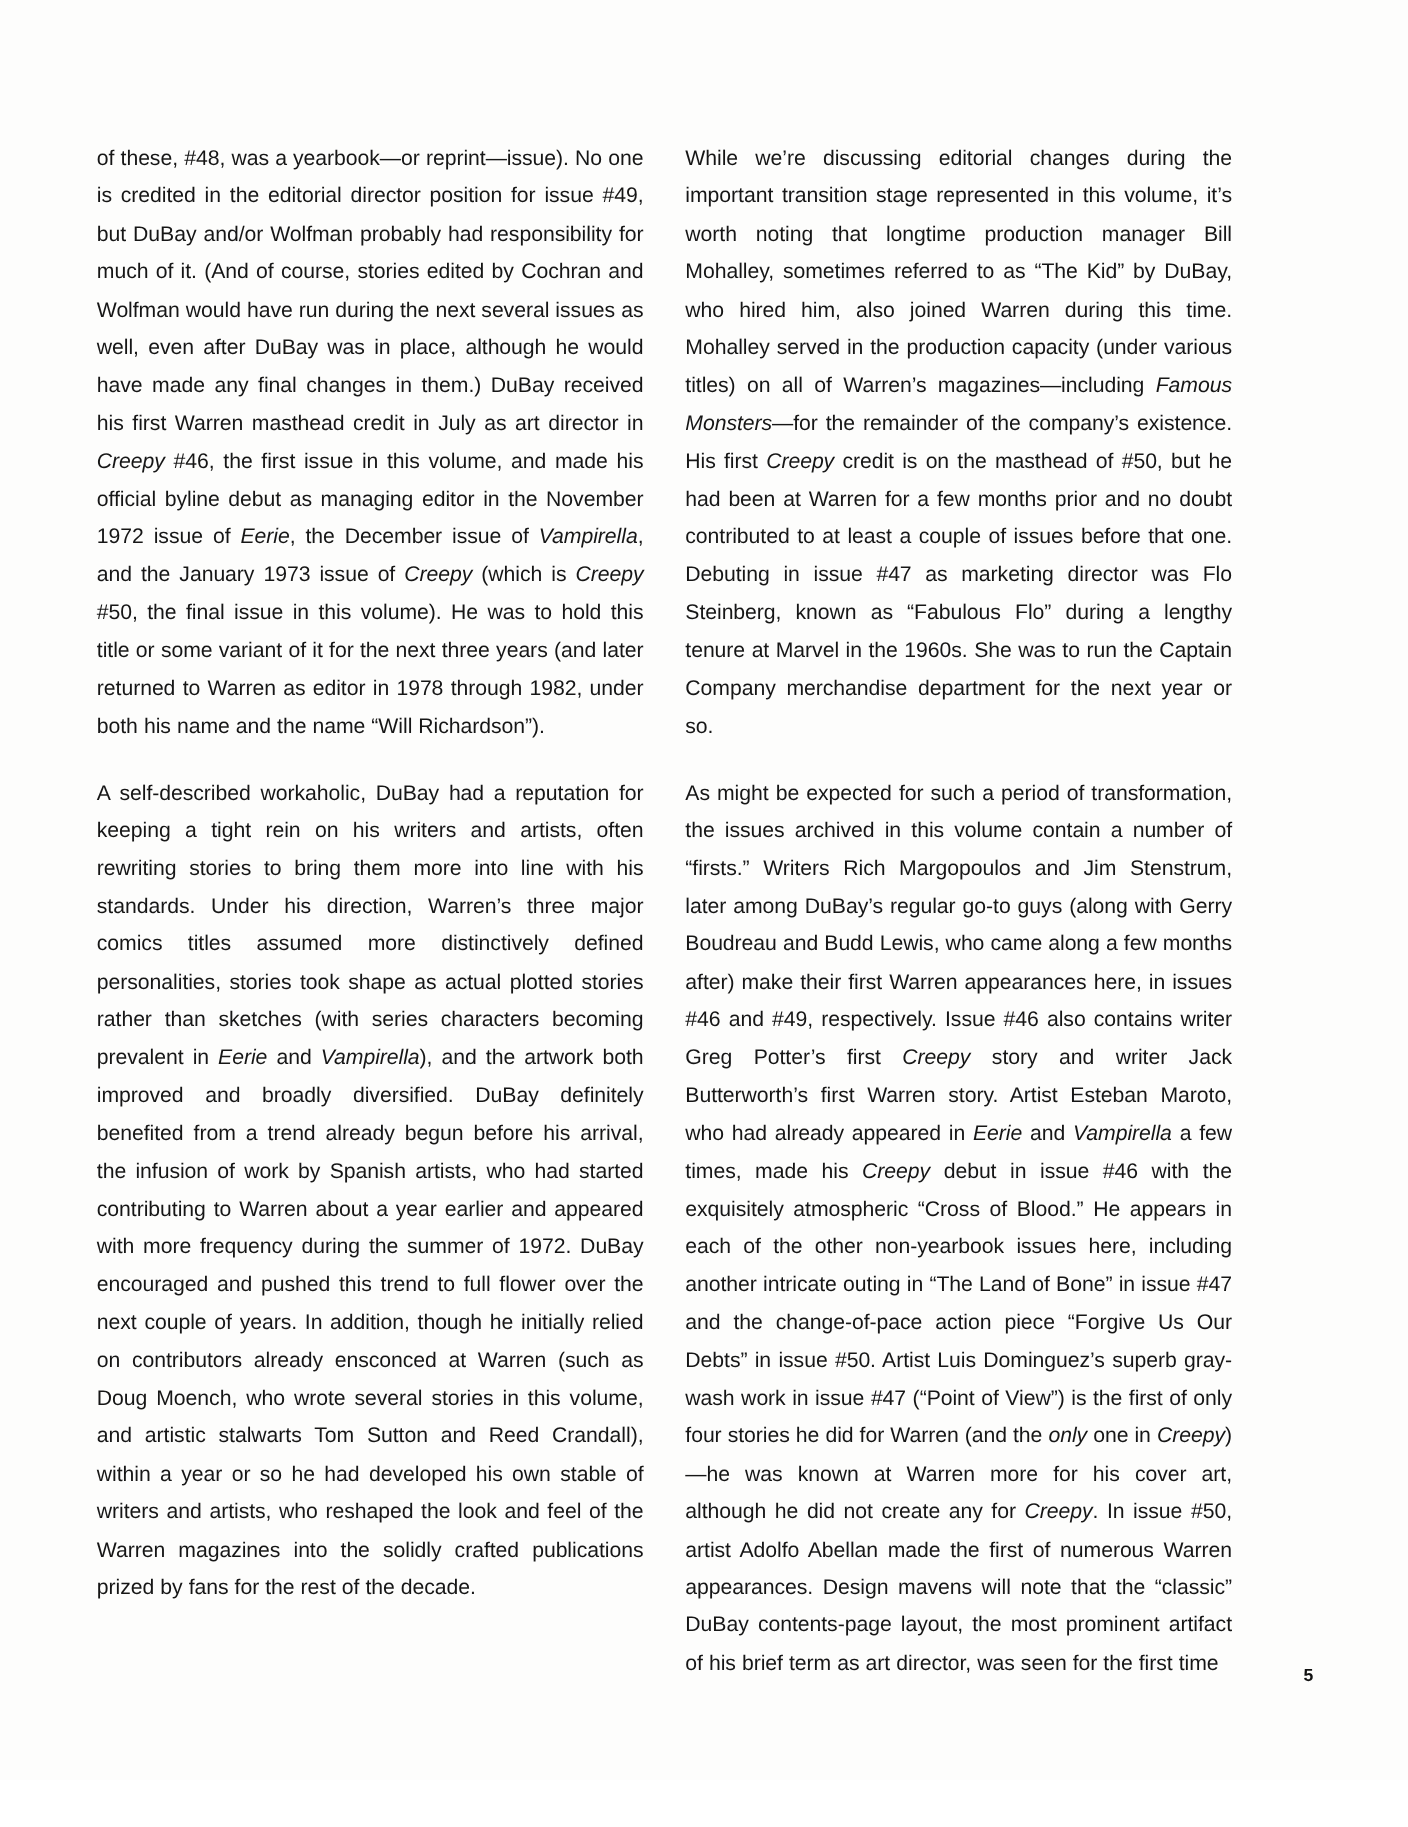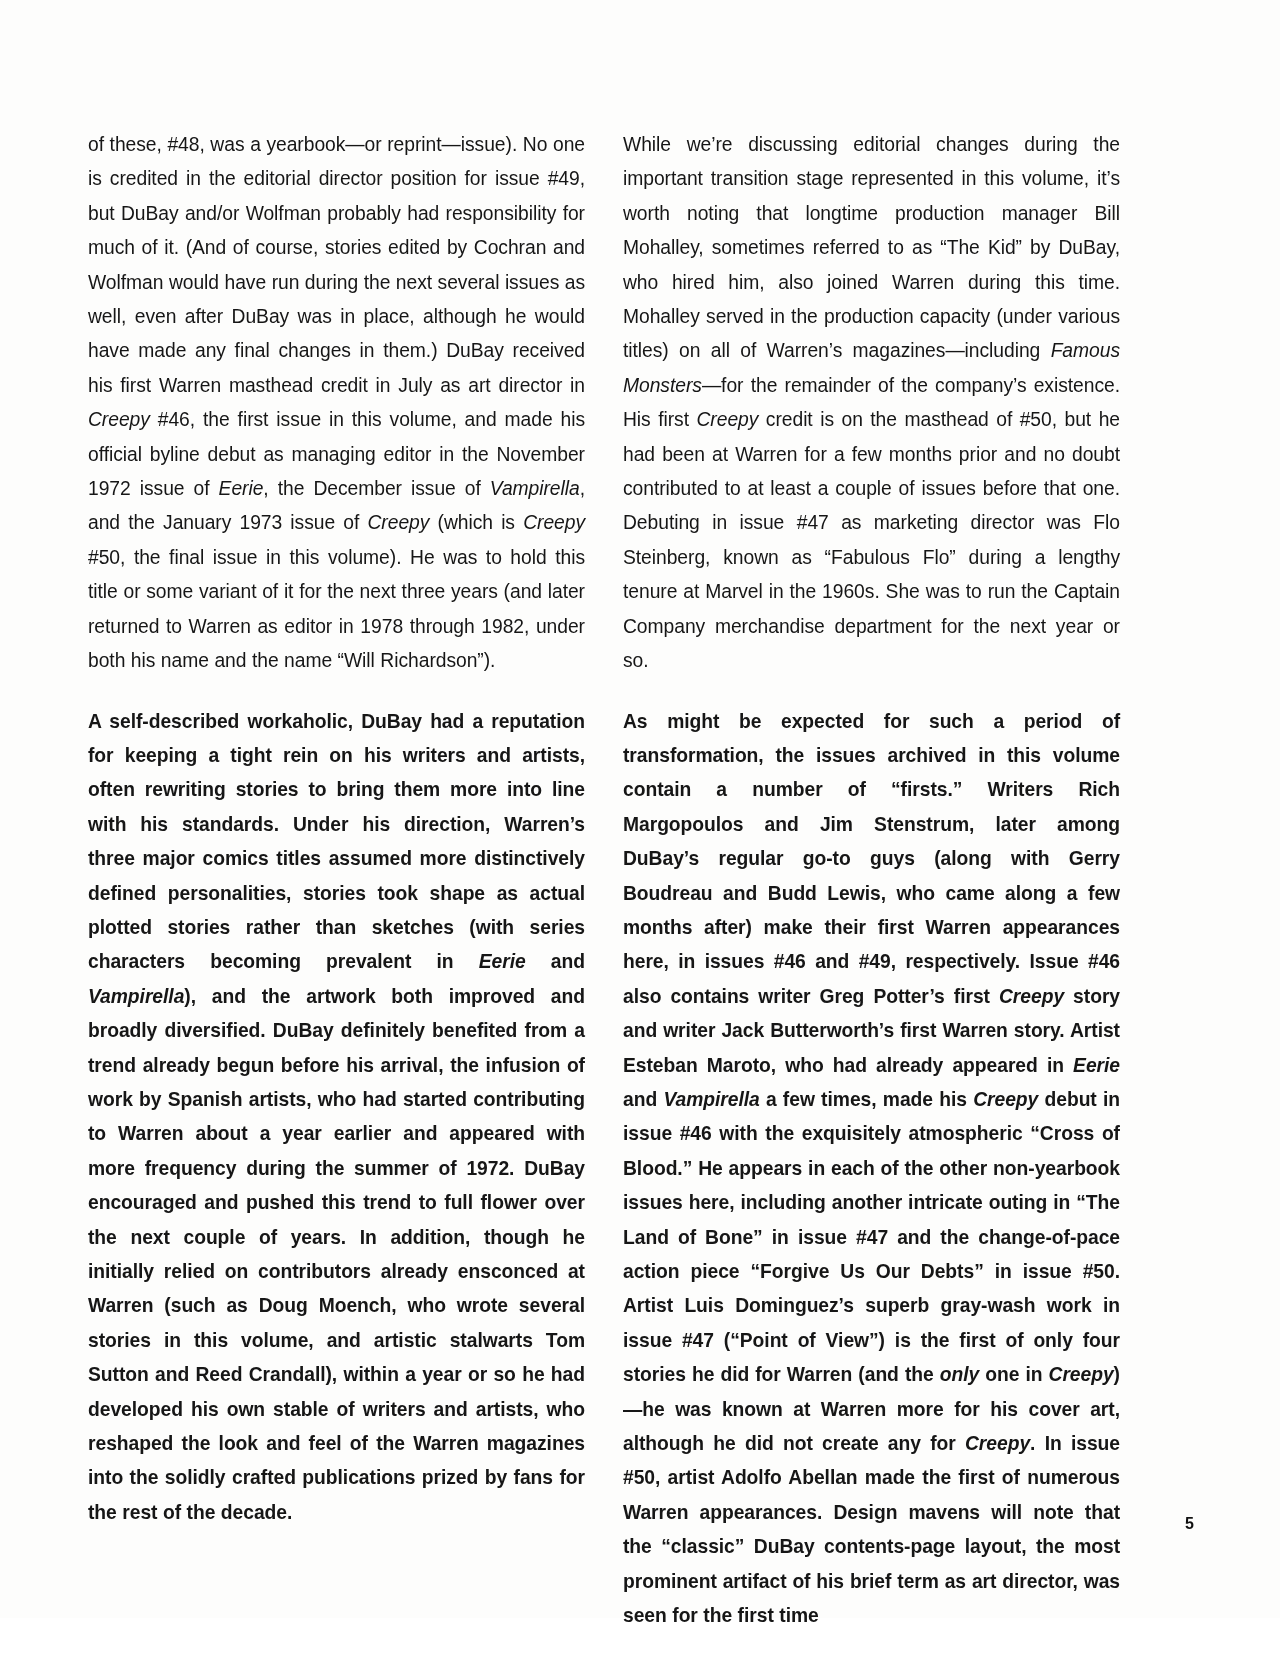--- a/index.html
+++ b/index.html
@@ -41,21 +41,20 @@
     text-align: justify;
     text-justify: inter-word;
     font-size: 19.3px;
     line-height: 34.4px;
     letter-spacing: -0.05px;
     word-spacing: 0.2px;
     -webkit-font-smoothing: antialiased;
   }
   p.para:last-child {
     margin-bottom: 0;
-    font-weight: bold;
   }
   .it {
     font-style: italic;
   }
   .pagenum {
     position: absolute;
     right: 86px;
     bottom: 86px;
     font-size: 16px;
     font-weight: bold;

